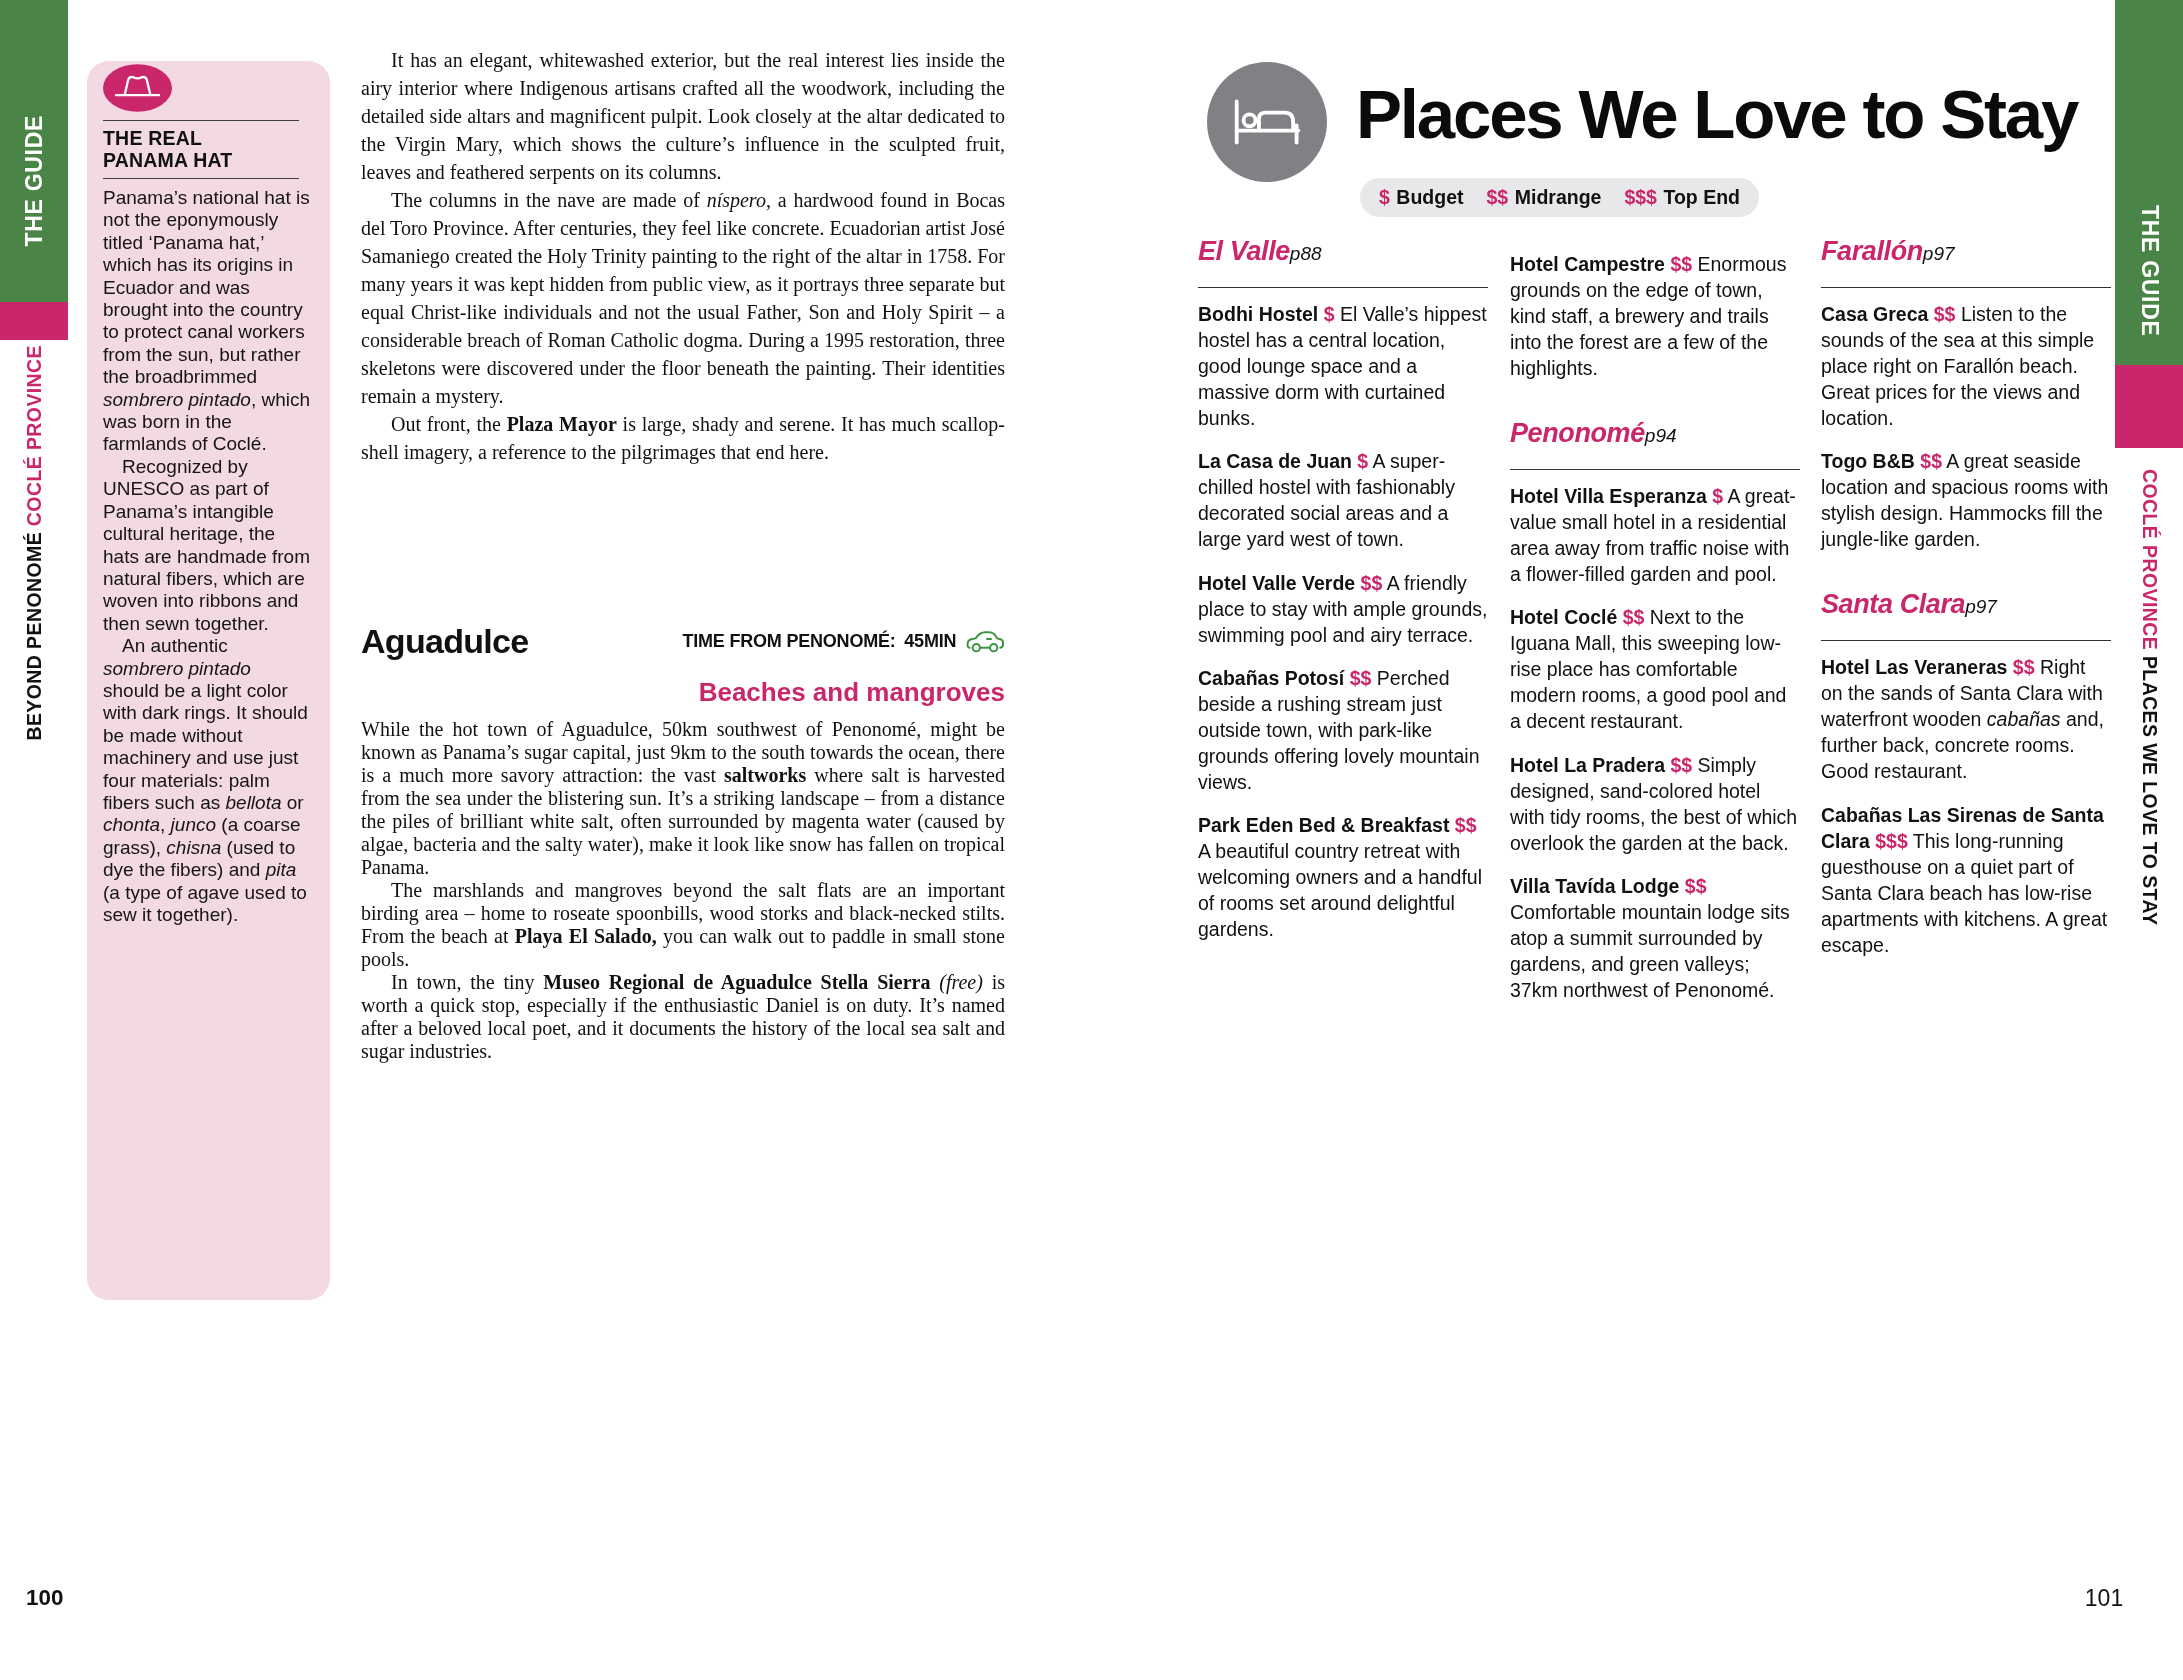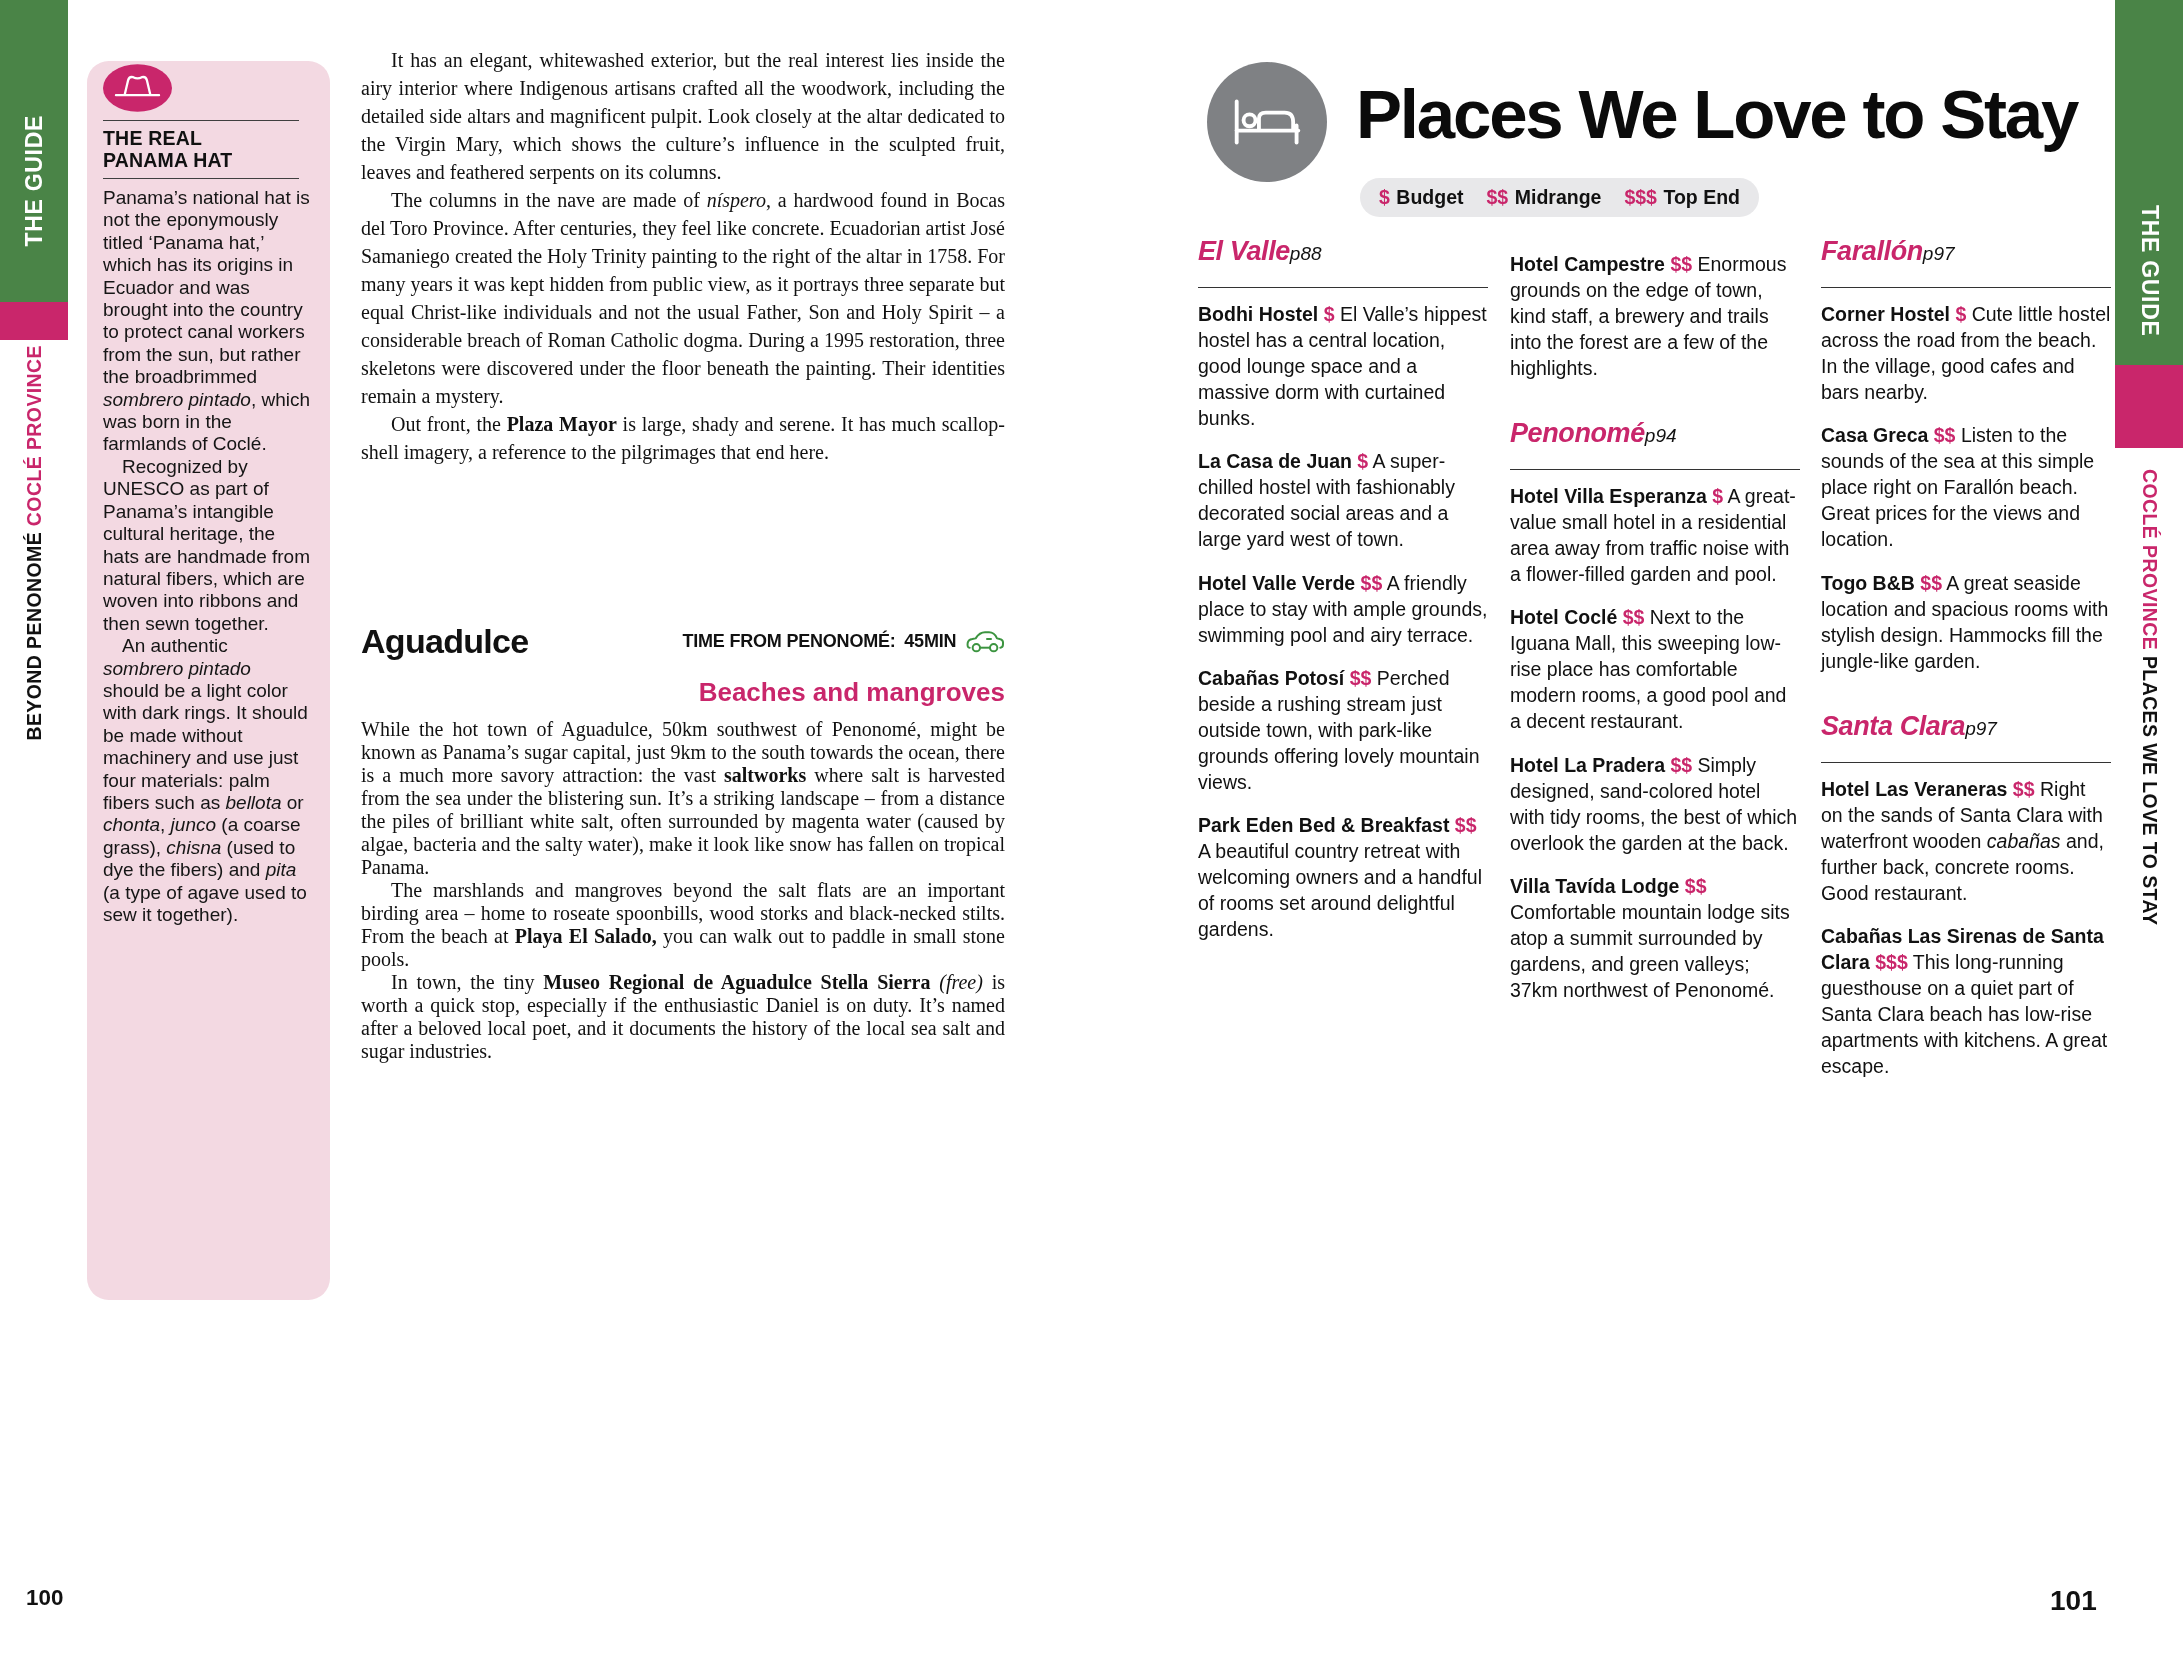--- a/index.html
+++ b/index.html
@@ -63,21 +63,21 @@
   .sec-head{display:flex;align-items:baseline;
             border-bottom:1.4px solid #333;padding-bottom:20px;margin:0 0 4.3px 0;font-style:italic;}
   .entry + .sec-head{margin-top:39px;}
   .sec-title{font-size:27px;font-weight:bold;color:var(--magenta,#c9266b);letter-spacing:-0.4px;}
   .sec-ref{font-size:19px;color:#111;}
   .entry{margin:13px 0 17.3px 0;}
   .entry .price{font-weight:bold;}
 
   
   #pageno-left{left:26px;top:1585px;font-size:22.4px;font-weight:bold;}
-  #pageno-right{left:2050px;top:1585px;width:108px;text-align:left;font-size:28px;font-weight:bold;}
+  #pageno-right{left:2050px;top:1585px;width:108px;text-align:center;font-size:23px;font-weight:normal;}
 
   svg{display:block;}
 </style>
 </head>
 <body>
 
 <div class="spread">
 
   <div class="abs" id="edgeL-green"></div>
   <div class="abs" id="edgeL-pink"></div>
@@ -211,21 +211,20 @@
 
       <p class="entry"><b class="entry-name">Villa Tavída Lodge</b> <span class="price mag">$$</span> <span class="entry-desc">Comfortable mountain lodge sits atop a summit surrounded by gardens, and green valleys; 37km northwest of Penonomé.</span></p>
     </div>
   <div class="stay-col" id="col3">
 
       <div class="sec-head">
         <span class="sec-title">Farallón</span>
         <span class="sec-ref">p97</span>
       </div>
 
-      <p class="entry"><b class="entry-name">Corner Hostel</b> <span class="price mag">$</span> <span class="entry-desc">Cute little hostel across the road from the beach. In the village, good cafes and bars nearby.</span></p>
 
       <p class="entry"><b class="entry-name">Casa Greca</b> <span class="price mag">$$</span> <span class="entry-desc">Listen to the sounds of the sea at this simple place right on Farallón beach. Great prices for the views and location.</span></p>
 
       <p class="entry"><b class="entry-name">Togo B&amp;B</b> <span class="price mag">$$</span> <span class="entry-desc">A great seaside location and spacious rooms with stylish design. Hammocks fill the jungle-like garden.</span></p>
 
       <div class="sec-head">
         <span class="sec-title">Santa Clara</span>
         <span class="sec-ref">p97</span>
       </div>
 

